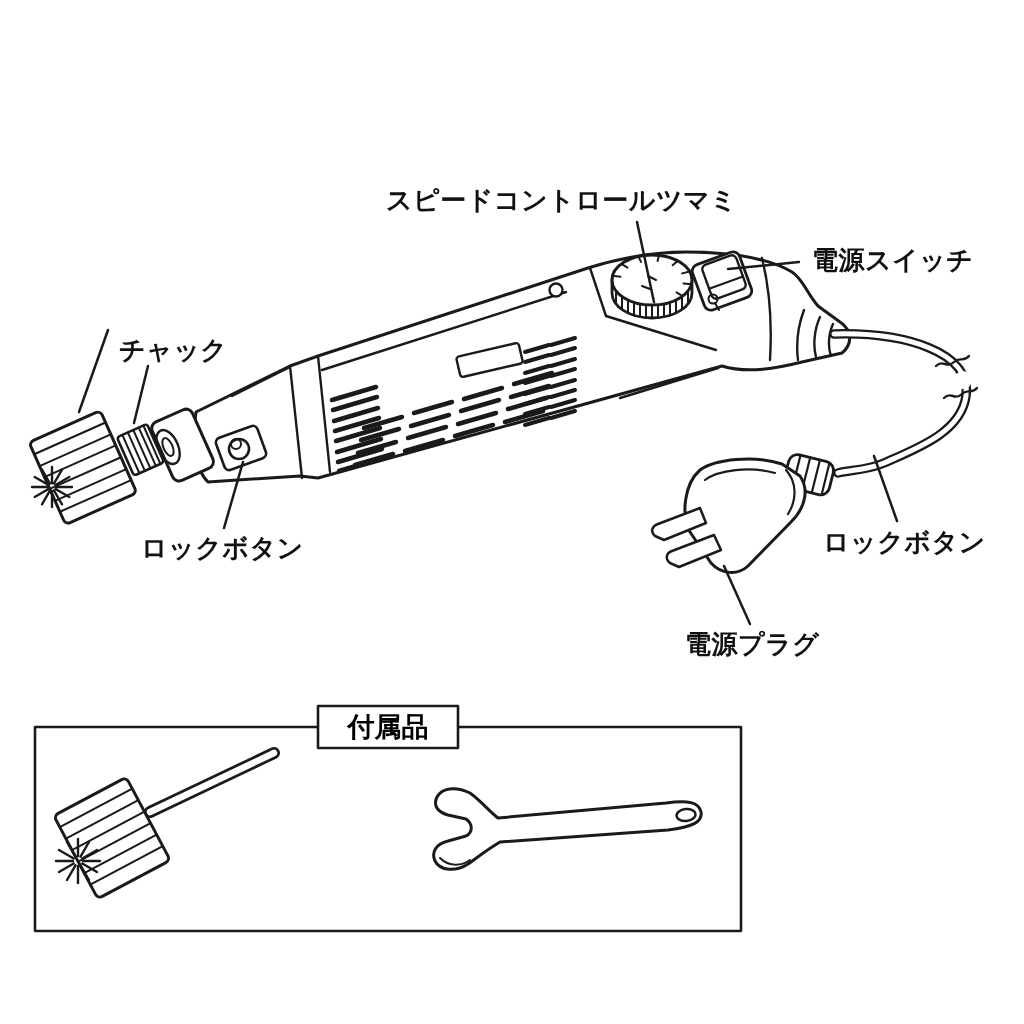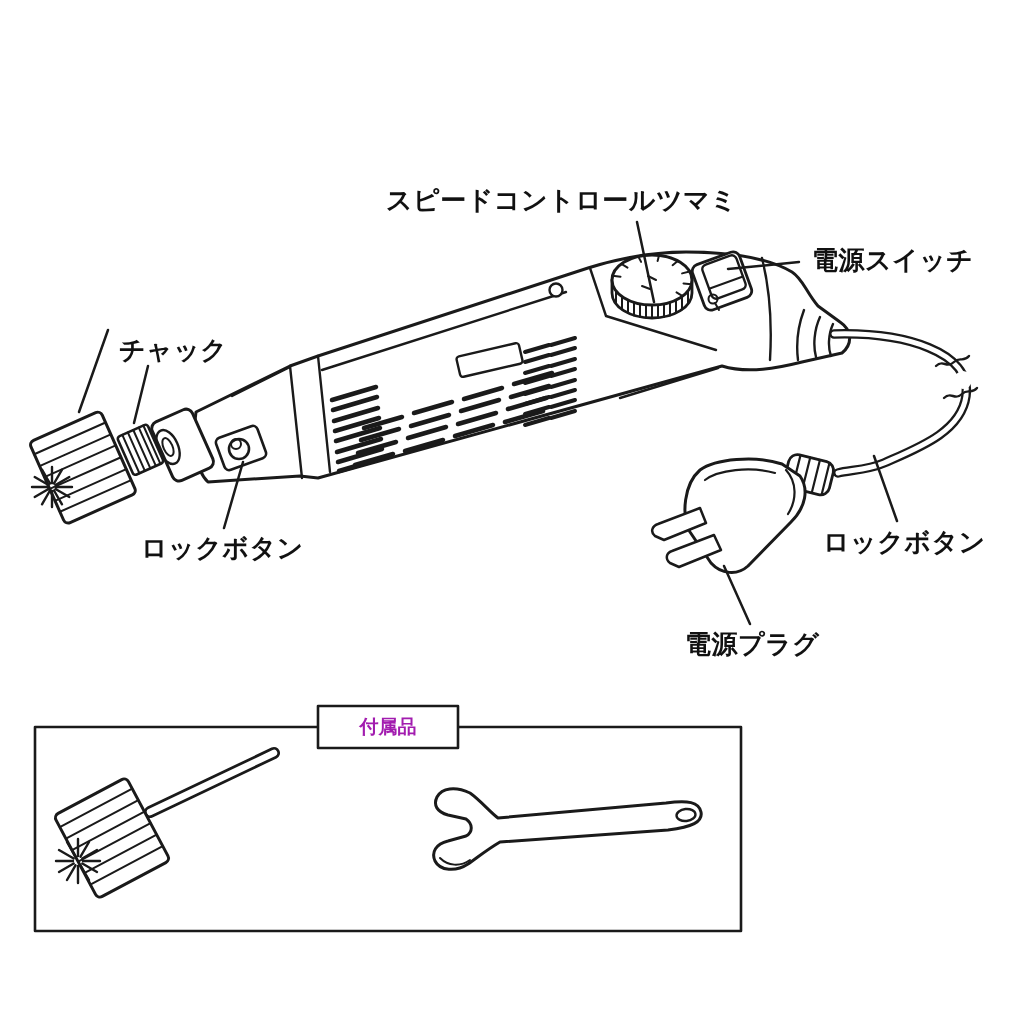--- a/index.html
+++ b/index.html
@@ -18,21 +18,21 @@
     font-weight:700;
     font-size:26px;
     line-height:1.15;
     letter-spacing:0.5px;
     white-space:nowrap;
   }
   .box-title{
     position:absolute;
     left:318px;top:706px;width:140px;height:42px;
     display:flex;align-items:center;justify-content:center;
-    color:#a21caf;font-weight:700;font-size:19px;
+    color:#000000;font-weight:700;font-size:27px;
   }
 </style>
 </head>
 <body>
 
 <div class="stage">
 
 <svg width="1024" height="1024" viewBox="0 0 1024 1024">
   <g fill="none" stroke="#1a1a1a" stroke-linecap="round" stroke-linejoin="round">
 

